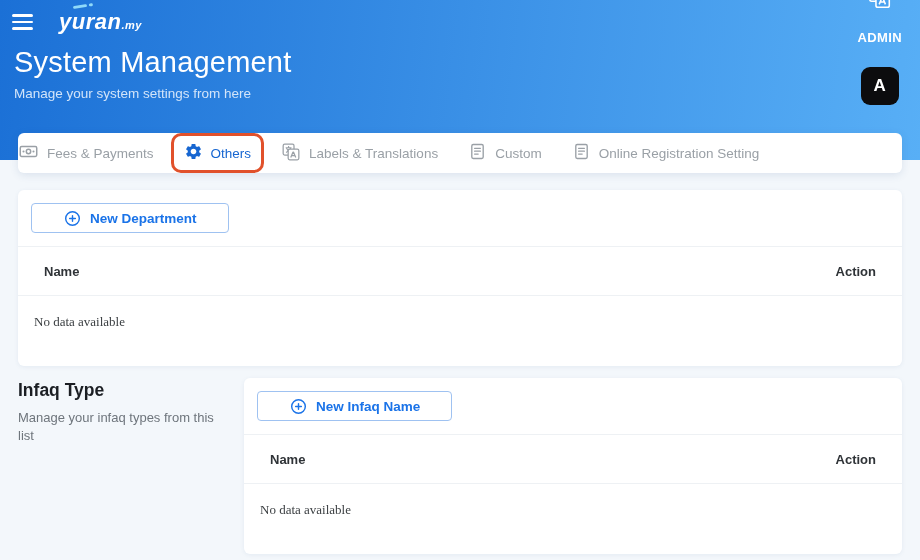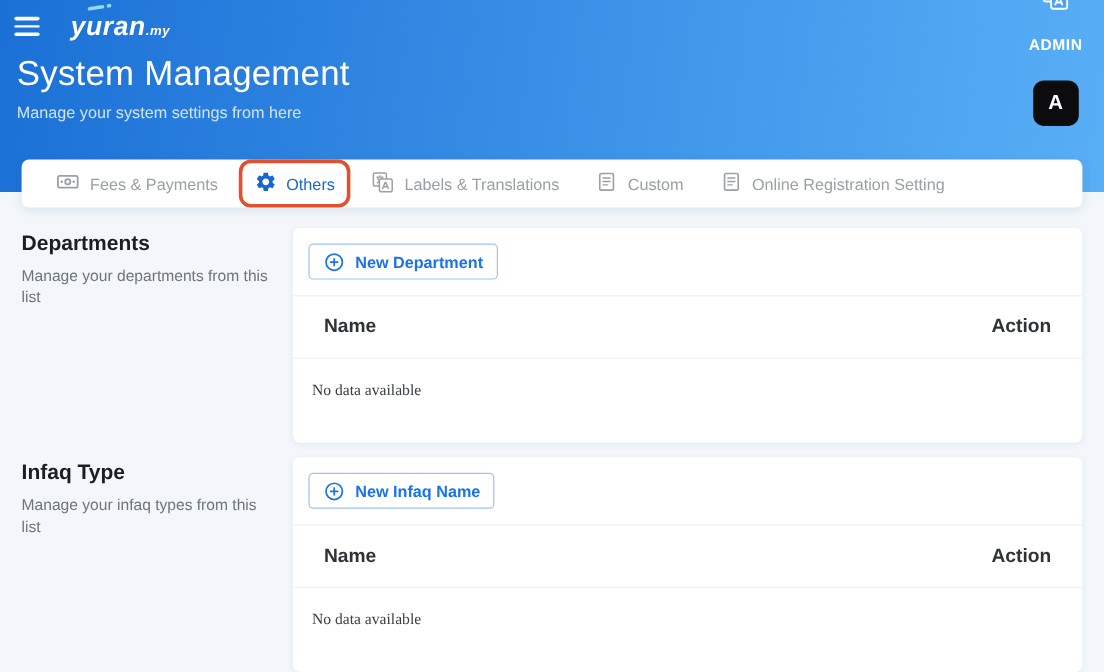--- a/index.html
+++ b/index.html
@@ -49,21 +49,21 @@
 
   .page-title { margin: 2px 0 0 14px; font-size: 29px; font-weight: 400; letter-spacing: .2px; }
   .page-subtitle { margin: 7px 0 0 14px; font-size: 13.5px; color: #d2e4f9; }
 
   
   .tabbar {
     position: absolute; left: 18px; right: 18px; top: 133px; height: 40px;
     background: #fff; border-radius: 6px;
     box-shadow: 0 2px 8px rgba(40, 75, 130, .12);
     display: flex; align-items: center; gap: 30px;
-    padding-left: 28px; z-index: 5;
+    z-index: 5;
   }
   .tab {
     display: flex; align-items: center; gap: 8px;
     color: #9aa0a6; font-size: 13.5px; font-weight: 500; cursor: pointer;
     white-space: nowrap;
   }
   .tab svg { flex: none; }
   .tab--active { color: #1766d1; position: relative; justify-content: flex-end; }
   .tab-highlight {
     position: absolute; left: -13px; right: -13px; top: -9px; bottom: -9px;
@@ -80,27 +80,27 @@
 
   .card {
     flex: 1; background: #fff; border-radius: 6px;
     box-shadow: 0 1px 4px rgba(55, 90, 140, .08);
   }
   .card-top { padding: 13px; }
   .btn-new {
     display: inline-flex; align-items: center; gap: 8px;
     background: #fff; border: 1px solid #9fc2f1; border-radius: 4px;
     color: #1a73e8; font-family: inherit; font-size: 13.5px; font-weight: 700;
-    padding: 5px 11px; height: 30px; cursor: pointer;
+    padding: 5px 31px; height: 30px; cursor: pointer;
   }
   .table-head {
     display: flex; justify-content: space-between;
     border-top: 1px solid #eef1f4; border-bottom: 1px solid #eef1f4;
     padding: 17px 26px 16px;
-    font-size: 16px; font-weight: 700; color: #2f3337;
+    font-size: 13px; font-weight: 700; color: #2f3337;
   }
   .no-data { text-align: left; font-size: 13px; color: #3c4043; padding: 18px 16px 36px; font-family: Liberation Serif, serif; }
 </style>
 </head>
 <body>
 
 <div class="header">
   <div class="topbar">
     <div class="hamburger">
       <span></span>
@@ -181,24 +181,20 @@
         <path d="M8.3 8h7.4 M8.3 11.6h7.4 M8.3 15.2h4.6" stroke-linecap="round" stroke-width="1.5"></path>
       </svg>
     </span>
     <span>Online Registration Setting</span>
   </div>
 </div>
 
 <div class="content">
 
   <div class="section">
-    <div class="section-info">
-      <h2 class="section-title">Departments</h2>
-      <p class="section-desc">Manage your departments from this list</p>
-    </div>
     <div class="card">
       <div class="card-top">
         <button class="btn-new">
           <span style="display:flex;">
             <svg width="19" height="19" viewBox="0 0 24 24" fill="none" stroke="currentColor" stroke-width="1.8">
               <circle cx="12" cy="12" r="8.6"></circle>
               <path d="M12 8.4v7.2 M8.4 12h7.2" stroke-linecap="round"></path>
             </svg>
           </span>
           <span>New Department</span>

